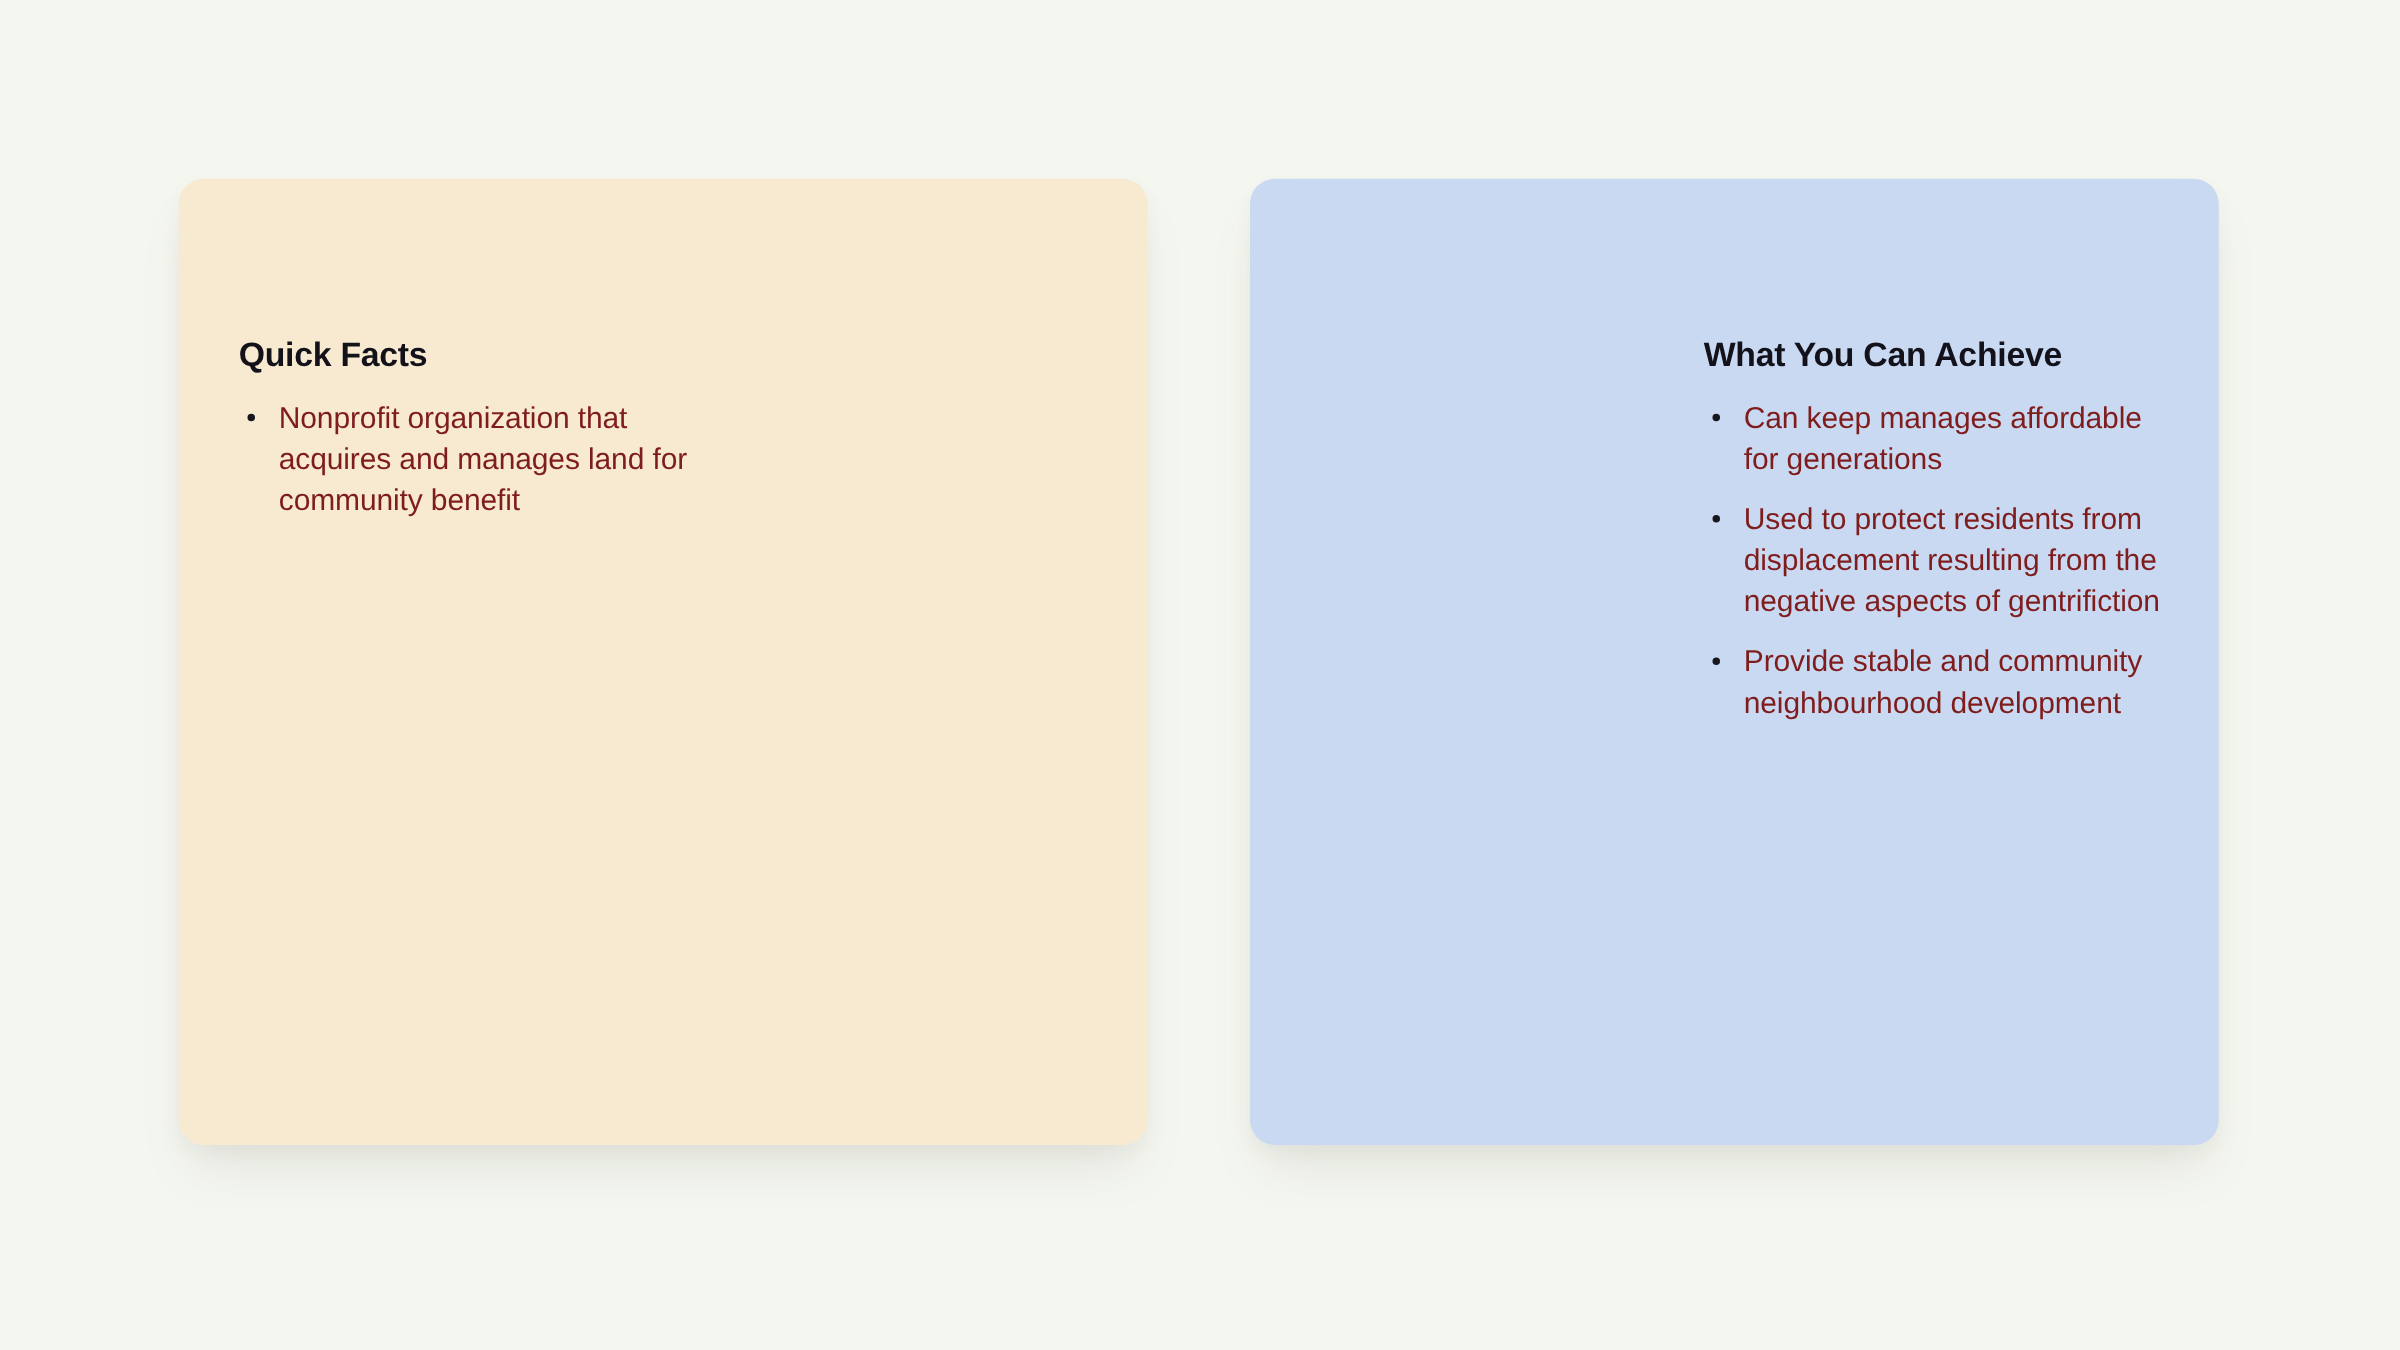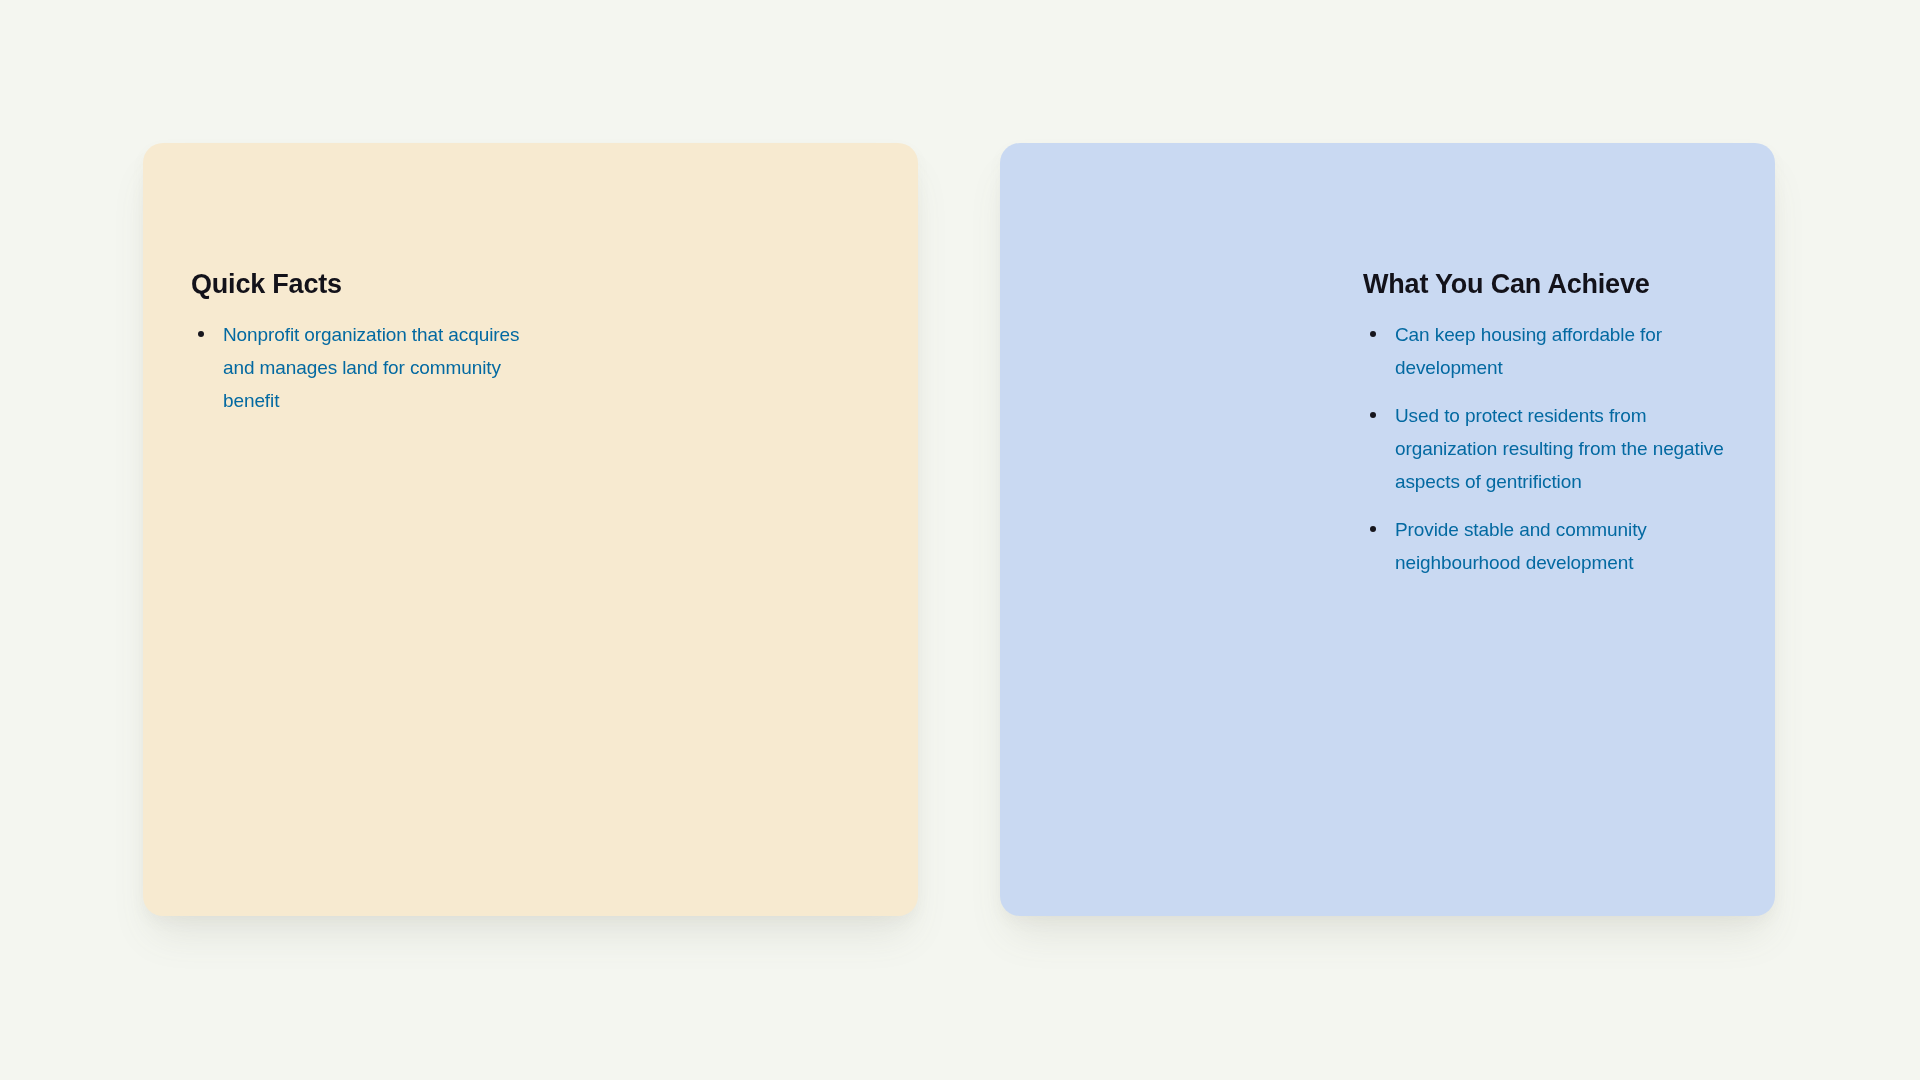--- a/index.html
+++ b/index.html
@@ -64,23 +64,23 @@
   }
 
   .bullet-list {
     list-style: none;
     margin: 0;
     padding: 0;
   }
 
   .bullet-item {
     position: relative;
-    font-size: 19px;
+    font-size: 24px;
     line-height: 33px;
-    color: #0369a1;
+    color: #7f1d1d;
     padding-left: 40px;
     margin-bottom: 15px;
     letter-spacing: -0.1px;
   }
 
   .bullet-item:last-child {
     margin-bottom: 0;
   }
 
   .bullet-dot {
@@ -118,25 +118,25 @@
       </ul>
     </div>
   </section>
 
   <section class="card card-achieve">
     <div class="card-inner">
       <h2 class="card-heading">What You Can Achieve</h2>
       <ul class="bullet-list">
         <li class="bullet-item">
           <span class="bullet-dot"></span>
-          <span class="bullet-text">Can keep housing affordable for development</span>
+          <span class="bullet-text">Can keep manages affordable for generations</span>
         </li>
         <li class="bullet-item">
           <span class="bullet-dot"></span>
-          <span class="bullet-text">Used to protect residents from organization resulting from the negative aspects of gentrifiction</span>
+          <span class="bullet-text">Used to protect residents from displacement resulting from the negative aspects of gentrifiction</span>
         </li>
         <li class="bullet-item">
           <span class="bullet-dot"></span>
           <span class="bullet-text">Provide stable and community neighbourhood development</span>
         </li>
       </ul>
     </div>
   </section>
 
 </div>

